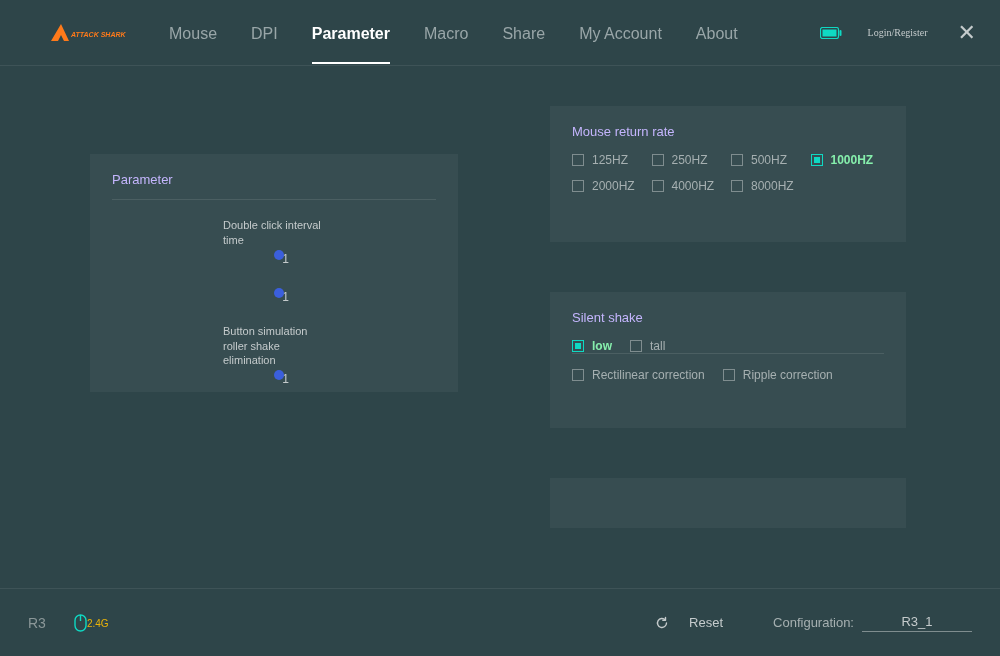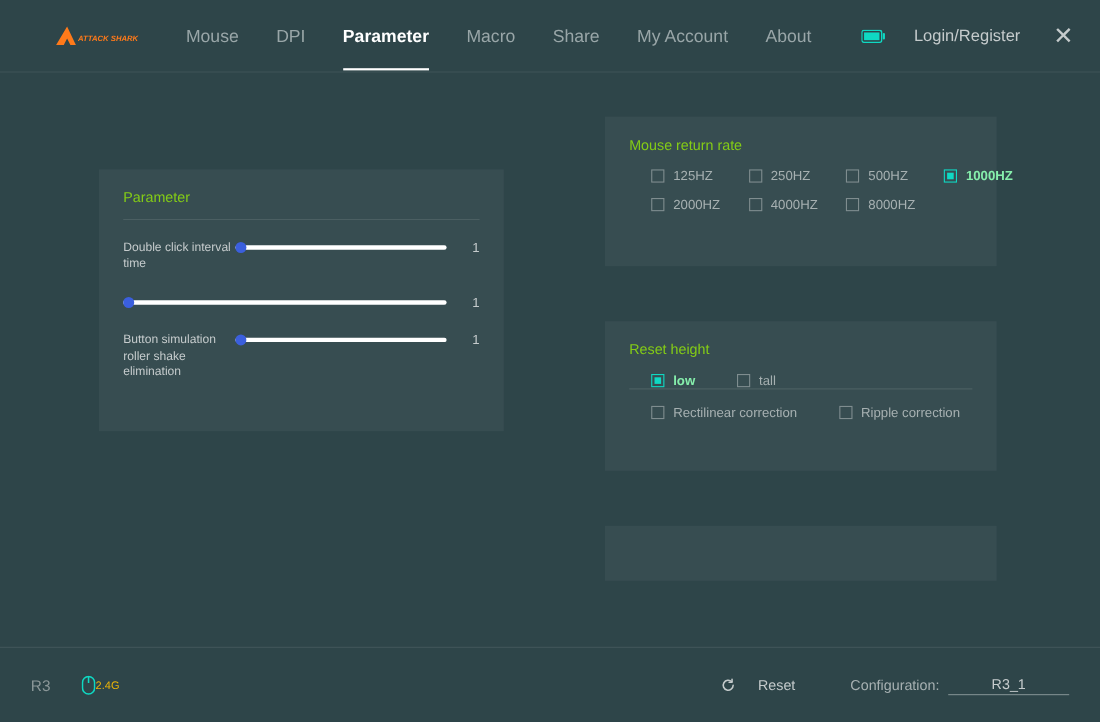--- a/index.html
+++ b/index.html
@@ -52,57 +52,59 @@
     margin-left: auto;
     display: flex;
     align-items: center;
     gap: 26px;
   }
   .battery {
     display: inline-flex;
     align-items: center;
   }
   .login {
-    font-size: 15px;
-    color: #c5cbcc;
-    cursor: pointer;
+    font-size: 10px;
+    color: #c5cbcc;
+    cursor: pointer;
+    font-family: Liberation Serif, serif;
   }
   .close {
     font-size: 22px;
     color: #c5cbcc;
     cursor: pointer;
     padding: 0 4px;
     line-height: 1;
   }
 
   
   .panel {
     position: absolute;
     background: #374d51;
     padding: 18px 22px;
   }
   .panel-title {
-    color: #84cc16;
+    color: #c4b5fd;
     font-size: 13px;
     margin-bottom: 14px;
   }
   .left-panel {
     left: 90px; top: 154px;
     width: 368px; height: 238px;
   }
   .left-panel .panel-title {
     border-bottom: 1px solid rgba(255,255,255,0.1);
     padding-bottom: 12px;
     margin-bottom: 18px;
   }
 
   .param-row {
     display: flex;
-    align-items: flex-start;
+    align-items: center;
     margin-bottom: 20px;
+    flex-direction: column;
   }
   .param-label {
     width: 102px;
     font-size: 11px;
     line-height: 1.35;
     color: #c5cbcc;
   }
   .slider {
     flex: 1;
     position: relative;
@@ -142,21 +144,20 @@
     row-gap: 12px;
     column-gap: 6px;
   }
 
   .chk {
     display: flex;
     align-items: center;
     gap: 8px;
     cursor: pointer;
     font-size: 12px;
-    margin-left: 20px;
   }
   .chk .box {
     width: 12px; height: 12px;
     border: 1px solid #7f8d8f;
     display: flex;
     align-items: center;
     justify-content: center;
   }
   .chk.active .box {
     border-color: #0fd9c3;
@@ -336,21 +337,21 @@
         <span class="chk-label">4000HZ</span>
       </div>
     <div class="chk">
         <span class="box"></span>
         <span class="chk-label">8000HZ</span>
       </div>
   </div>
 </div>
 
 <div class="panel right-mid">
-  <div class="panel-title">Reset height</div>
+  <div class="panel-title">Silent shake</div>
   <div class="height-row">
     <div class="chk active">
         <span class="box"></span>
         <span class="chk-label">low</span>
       </div>
     <div class="chk">
         <span class="box"></span>
         <span class="chk-label">tall</span>
       </div>
   </div>

